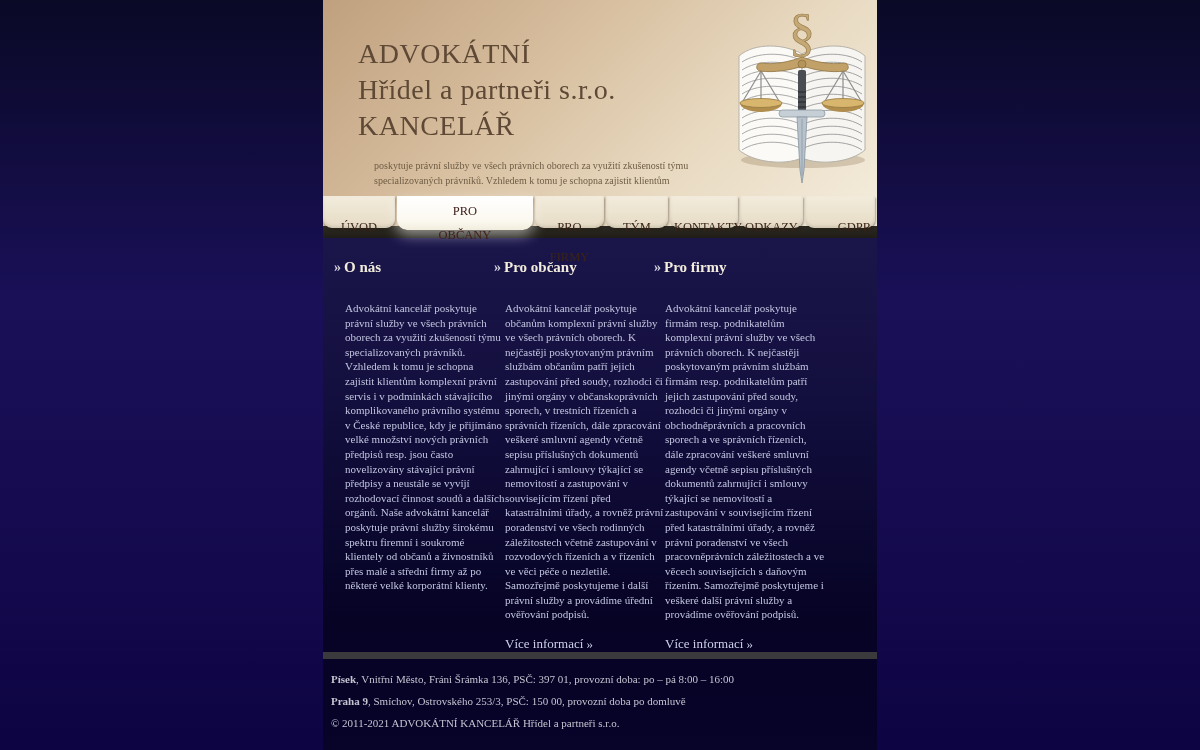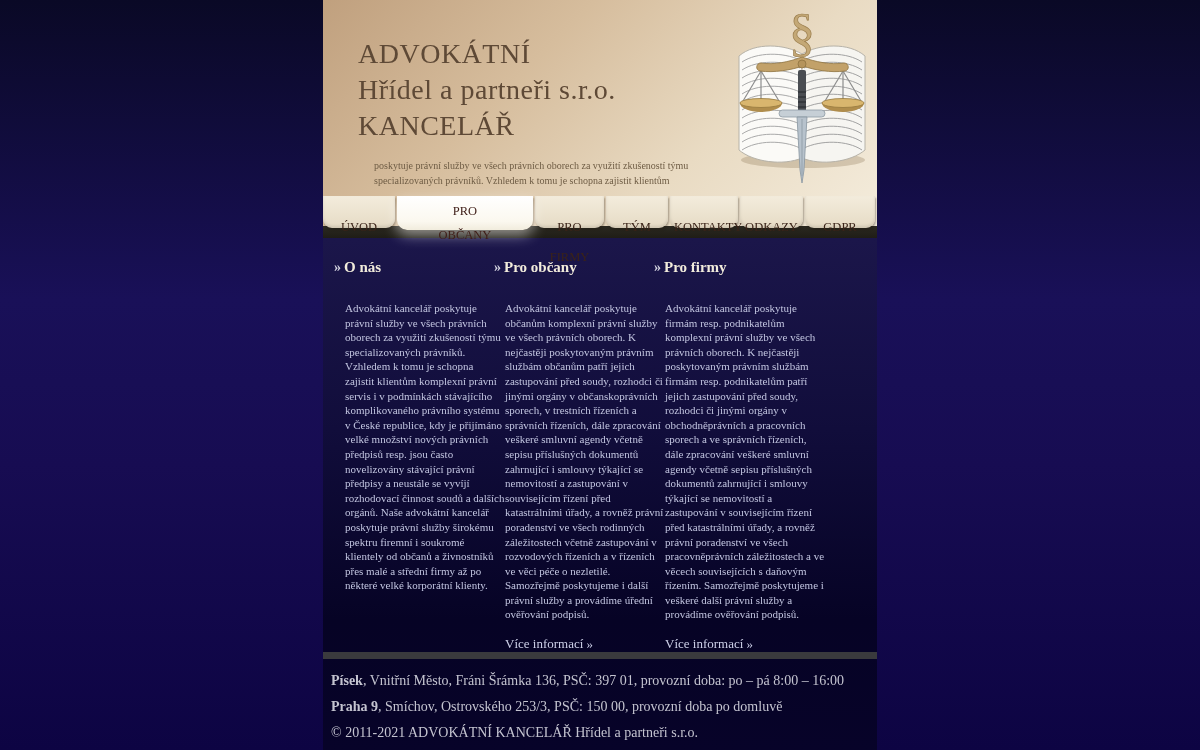--- a/index.html
+++ b/index.html
@@ -32,42 +32,42 @@
     background: linear-gradient(180deg, #f3ecdc, #e6dbc5);
     border-radius: 0 0 9px 9px;
     box-shadow: inset 0 -2px 3px rgba(0,0,0,0.10), 1px 2px 2px rgba(35,25,15,0.35);
   }
   .tab:nth-child(1) { min-width: 72px; }
   .tab:nth-child(2) { min-width: 62px; }
   .tab:nth-child(3) { min-width: 69px; }
   .tab:nth-child(4) { min-width: 62px; }
   .tab:nth-child(5) { min-width: 68px; }
   .tab:nth-child(6) { min-width: 63px; }
-  .tab:nth-child(7) { min-width: 70px; }
+  .tab:nth-child(7) { min-width: 70px; text-align: right; }
   .tab.active {
     height: 34px; line-height: 24px; padding-top: 3px;
     white-space: normal; word-spacing: 100px; 
     background: linear-gradient(180deg, #ffffff 0%, #fbf8ef 75%, #f1ecdd 100%);
     border-radius: 0 0 10px 10px;
     box-shadow: 0 5px 14px rgba(255,255,255,0.55), 1px 2px 2px rgba(35,25,15,0.35);
     overflow: visible; position: relative; z-index: 3;
     color: #40201a;
   }
   .nav-underbar { height: 12px; background: linear-gradient(180deg, #2b2921, #1f1d16); }
   
   .main { min-height: 370px; display: flex; padding: 21px 22px 0 22px; }
   .col { width: 160px; flex: 0 0 160px; }
   .col-heading { font-size: 15px; font-weight: bold; color: #f2ecdc; margin-left: -11px; }
   .col-heading .marker { color: #d5d5e2; font-size: 14px; font-weight: bold; margin-right: 3px; }
   .col-body { margin-top: 25px; font-size: 11px; line-height: 14.6px; color: #c2c5e0; }
   .more-link { display: inline-block; margin-top: 14px; font-size: 13px; color: #cdd0e8; cursor: pointer; }
   
   .footer-divider { height: 7px; background: #3a3a3d; }
   .footer { padding: 14px 10px 0 8px; }
-  .footer p { font-size: 14px; color: #c4c4d0; margin-bottom: 10px; }
+  .footer p { font-size: 11px; color: #c4c4d0; margin-bottom: 10px; }
   .footer b { font-weight: bold; }
 </style>
 </head>
 <body>
 
 <div class="page">
 
   <div class="header">
     <div class="header-text">
       <h1 class="site-title">

